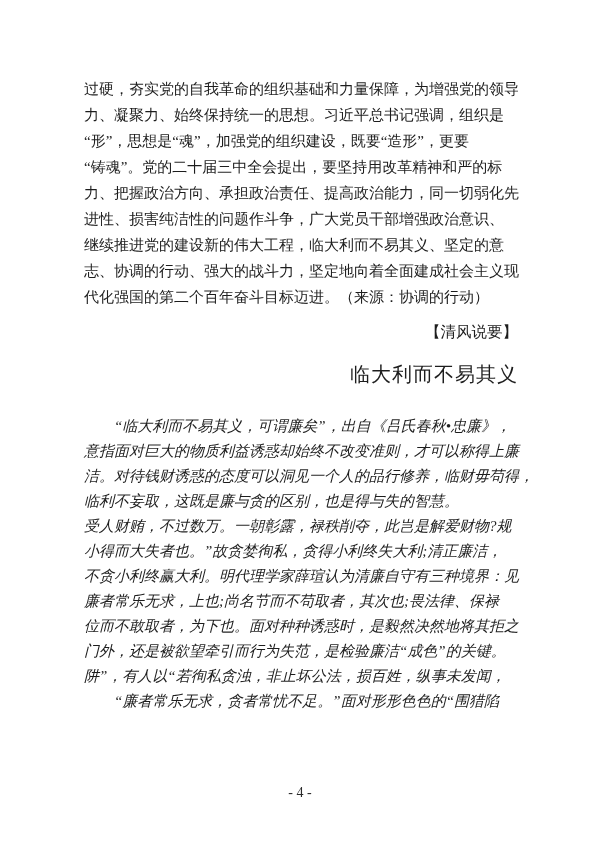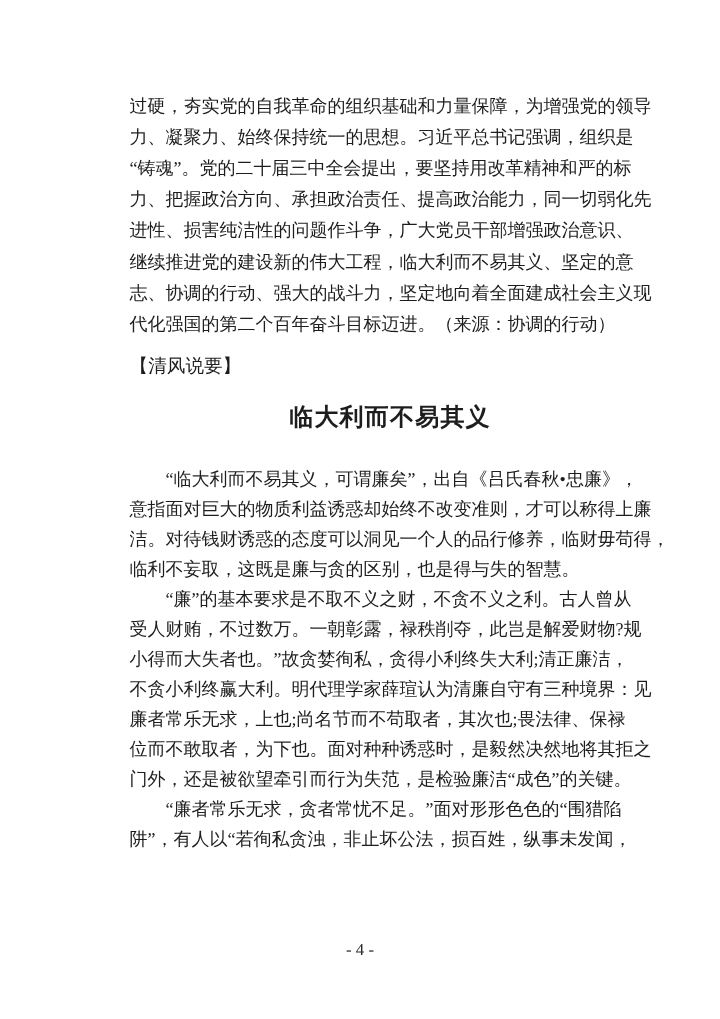--- a/index.html
+++ b/index.html
@@ -12,92 +12,92 @@
     position: relative;
     width: 600px; height: 849px;
     background: #ffffff;
     color: #1d1d1d;
     overflow: hidden;
   }
   .content {
     position: absolute;
     left: 84px; top: 76px;
     width: 434px;
-    margin-left: 24px;
   }
   .line {
     font-size: 15px;
     line-height: 26px;
     letter-spacing: 0;
     white-space: nowrap;
   }
   .lower-block .line { line-height: 25px; }
   .section-header {
     margin-top: 9px;
     font-size: 15.5px;
     line-height: 26px;
+    text-align: right;
   }
   .article-title {
     margin-top: 15px;
-    text-align: center;
+    text-align: right;
     font-size: 20px;
-    font-weight: bold;
+    font-weight: normal;
     line-height: 28px;
     letter-spacing: 1px;
   }
-  .lower-block { margin-top: 26px; }
+  .lower-block { margin-top: 26px; font-style: italic; }
   .page-number {
     position: absolute;
     top: 784px; left: 0;
     width: 600px;
     text-align: center;
     font-size: 14px;
     line-height: 18px;
     color: #2a2a2a;
   }
 </style>
 </head>
 <body>
 
 <div class="page">
   <div class="content">
 
     <div class="upper-block">
         <div class="line">过硬，夯实党的自我革命的组织基础和力量保障，为增强党的领导</div>
         <div class="line">力、凝聚力、始终保持统一的思想。习近平总书记强调，组织是</div>
+        <div class="line">“形”，思想是“魂”，加强党的组织建设，既要“造形”，更要</div>
         <div class="line">“铸魂”。党的二十届三中全会提出，要坚持用改革精神和严的标</div>
         <div class="line">力、把握政治方向、承担政治责任、提高政治能力，同一切弱化先</div>
         <div class="line">进性、损害纯洁性的问题作斗争，广大党员干部增强政治意识、</div>
         <div class="line">继续推进党的建设新的伟大工程，临大利而不易其义、坚定的意</div>
         <div class="line">志、协调的行动、强大的战斗力，坚定地向着全面建成社会主义现</div>
         <div class="line">代化强国的第二个百年奋斗目标迈进。（来源：协调的行动）</div>
       </div>
 
     <div class="section-header">【清风说要】</div>
 
     <div class="article-title">临大利而不易其义</div>
 
     <div class="lower-block">
       <div>
           <div class="line">　　“临大利而不易其义，可谓廉矣”，出自《吕氏春秋•忠廉》，</div>
           <div class="line">意指面对巨大的物质利益诱惑却始终不改变准则，才可以称得上廉</div>
           <div class="line">洁。对待钱财诱惑的态度可以洞见一个人的品行修养，临财毋苟得，</div>
           <div class="line">临利不妄取，这既是廉与贪的区别，也是得与失的智慧。</div>
         </div>
       <div>
-          <div class="line">　　“廉”的基本要求是不取不义之财，不贪不义之利。古人曾从</div>
           <div class="line">受人财贿，不过数万。一朝彰露，禄秩削夺，此岂是解爱财物?规</div>
           <div class="line">小得而大失者也。”故贪婪徇私，贪得小利终失大利;清正廉洁，</div>
           <div class="line">不贪小利终赢大利。明代理学家薛瑄认为清廉自守有三种境界：见</div>
           <div class="line">廉者常乐无求，上也;尚名节而不苟取者，其次也;畏法律、保禄</div>
           <div class="line">位而不敢取者，为下也。面对种种诱惑时，是毅然决然地将其拒之</div>
           <div class="line">门外，还是被欲望牵引而行为失范，是检验廉洁“成色”的关键。</div>
         </div>
       <div>
+          <div class="line">阱”，有人以“若徇私贪浊，非止坏公法，损百姓，纵事未发闻，</div>
           <div class="line">　　“廉者常乐无求，贪者常忧不足。”面对形形色色的“围猎陷</div>
-          <div class="line">阱”，有人以“若徇私贪浊，非止坏公法，损百姓，纵事未发闻，</div>
         </div>
     </div>
 
   </div>
 
   <div class="page-number">- 4 -</div>
 </div>
 
 </body></html>

